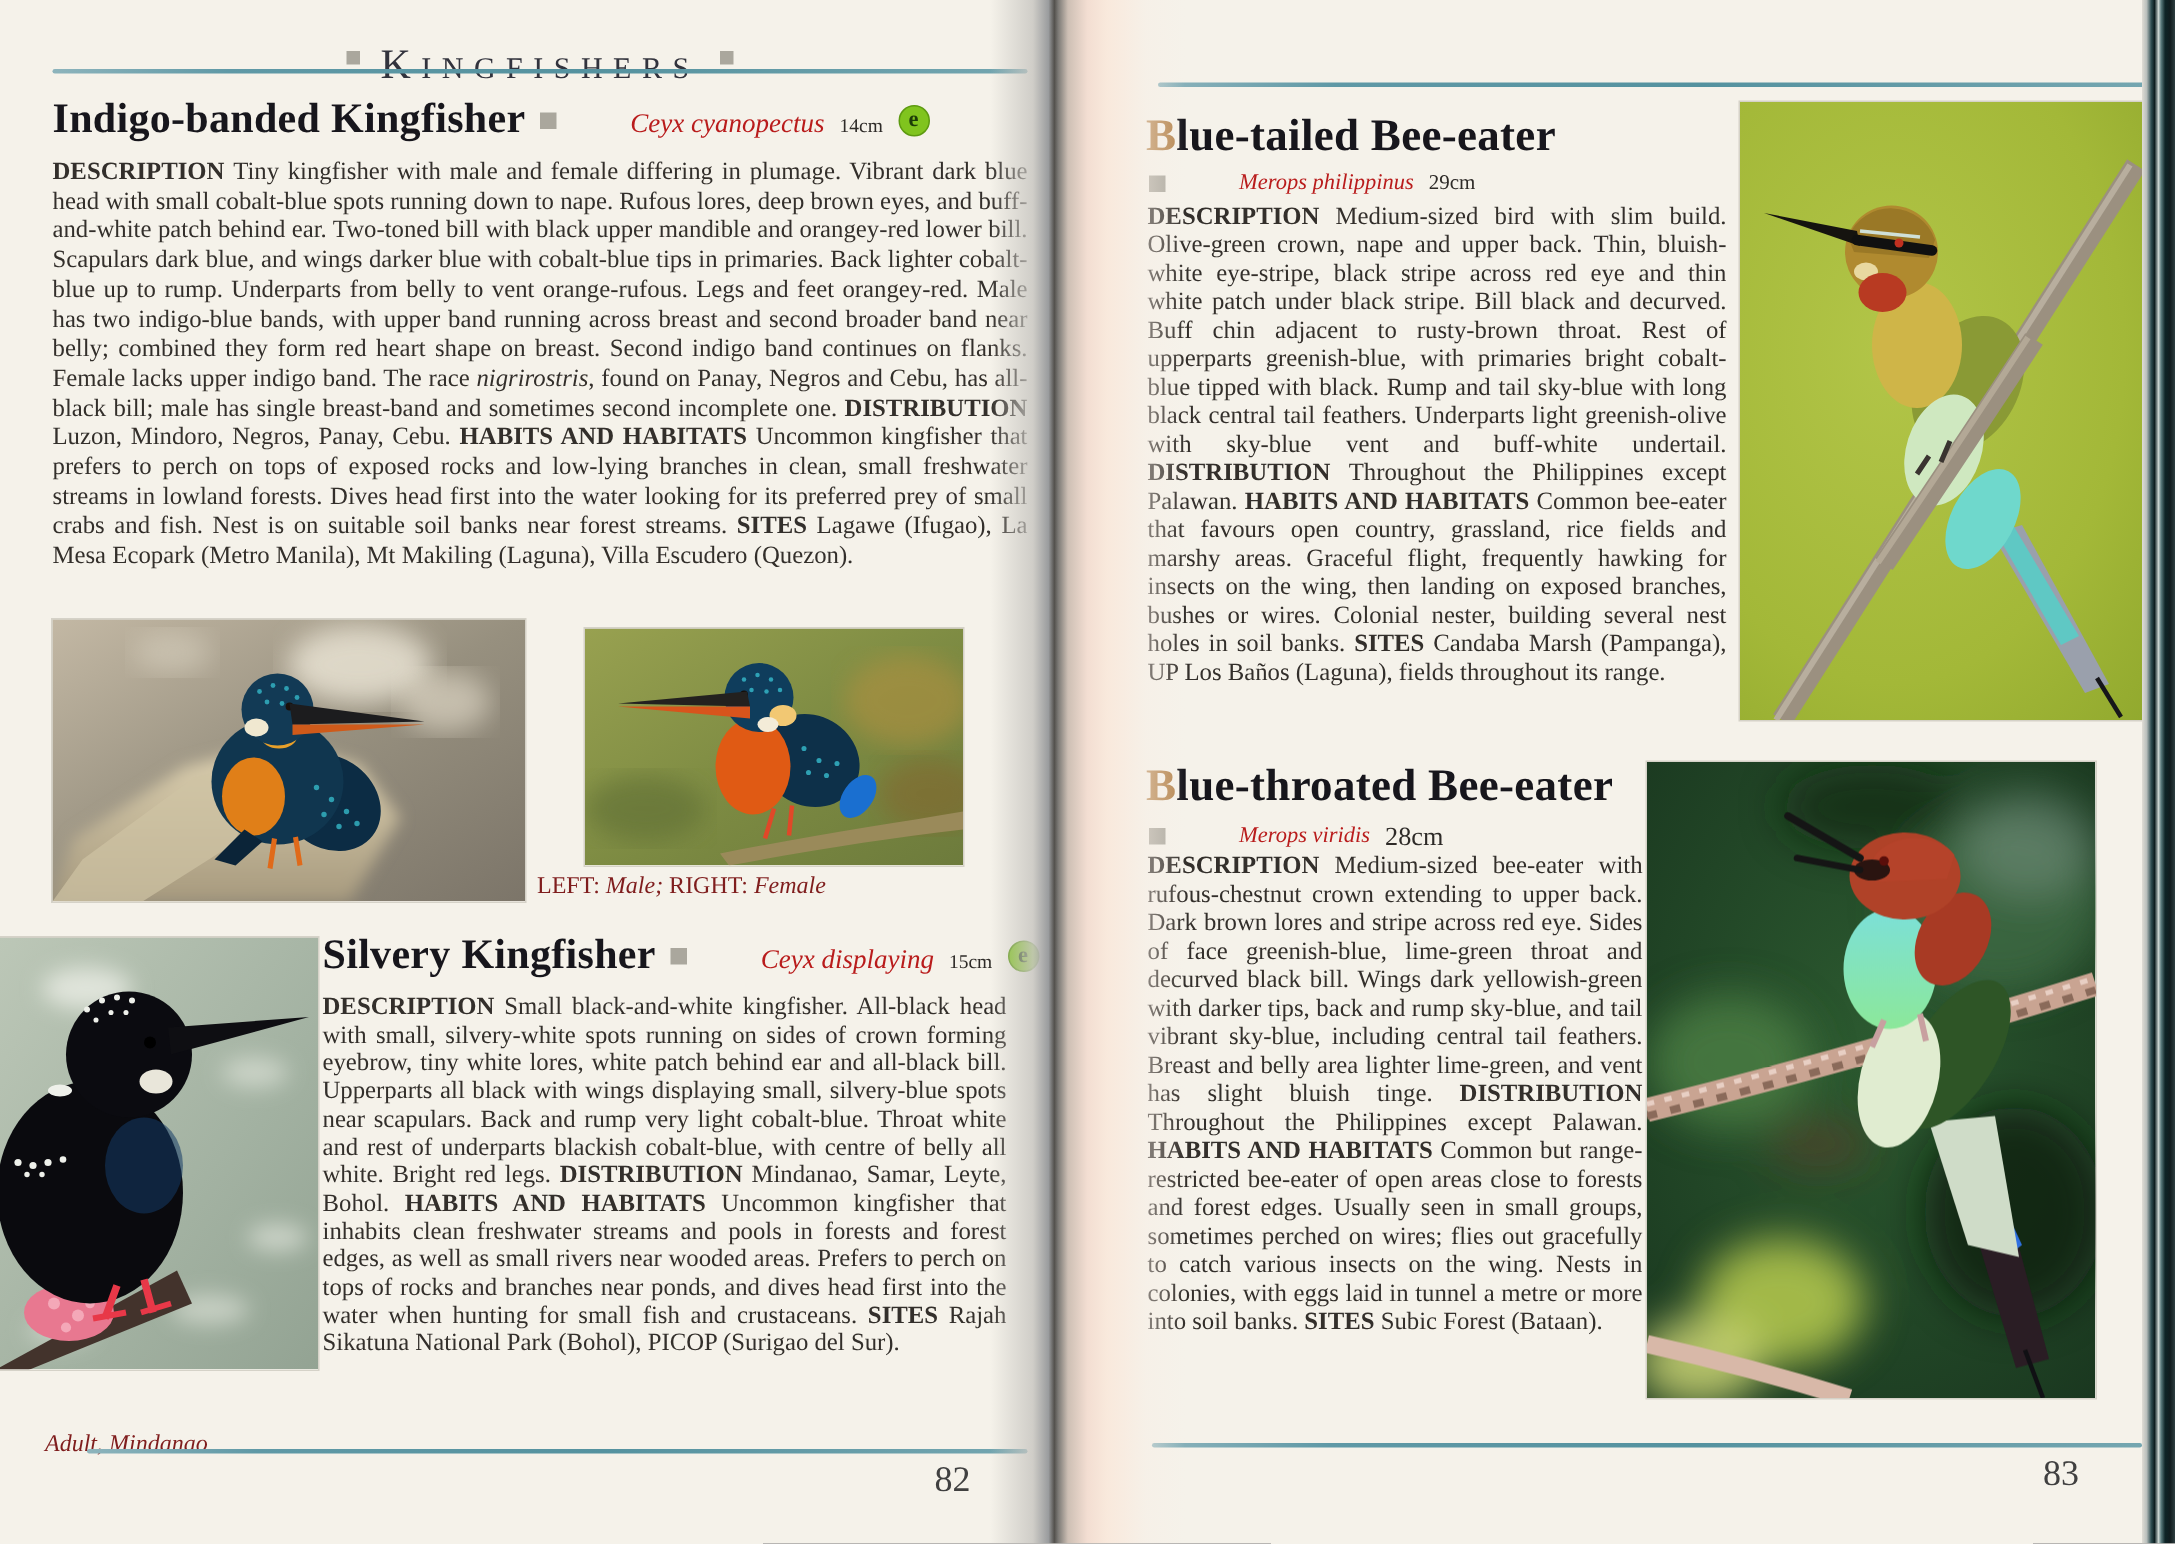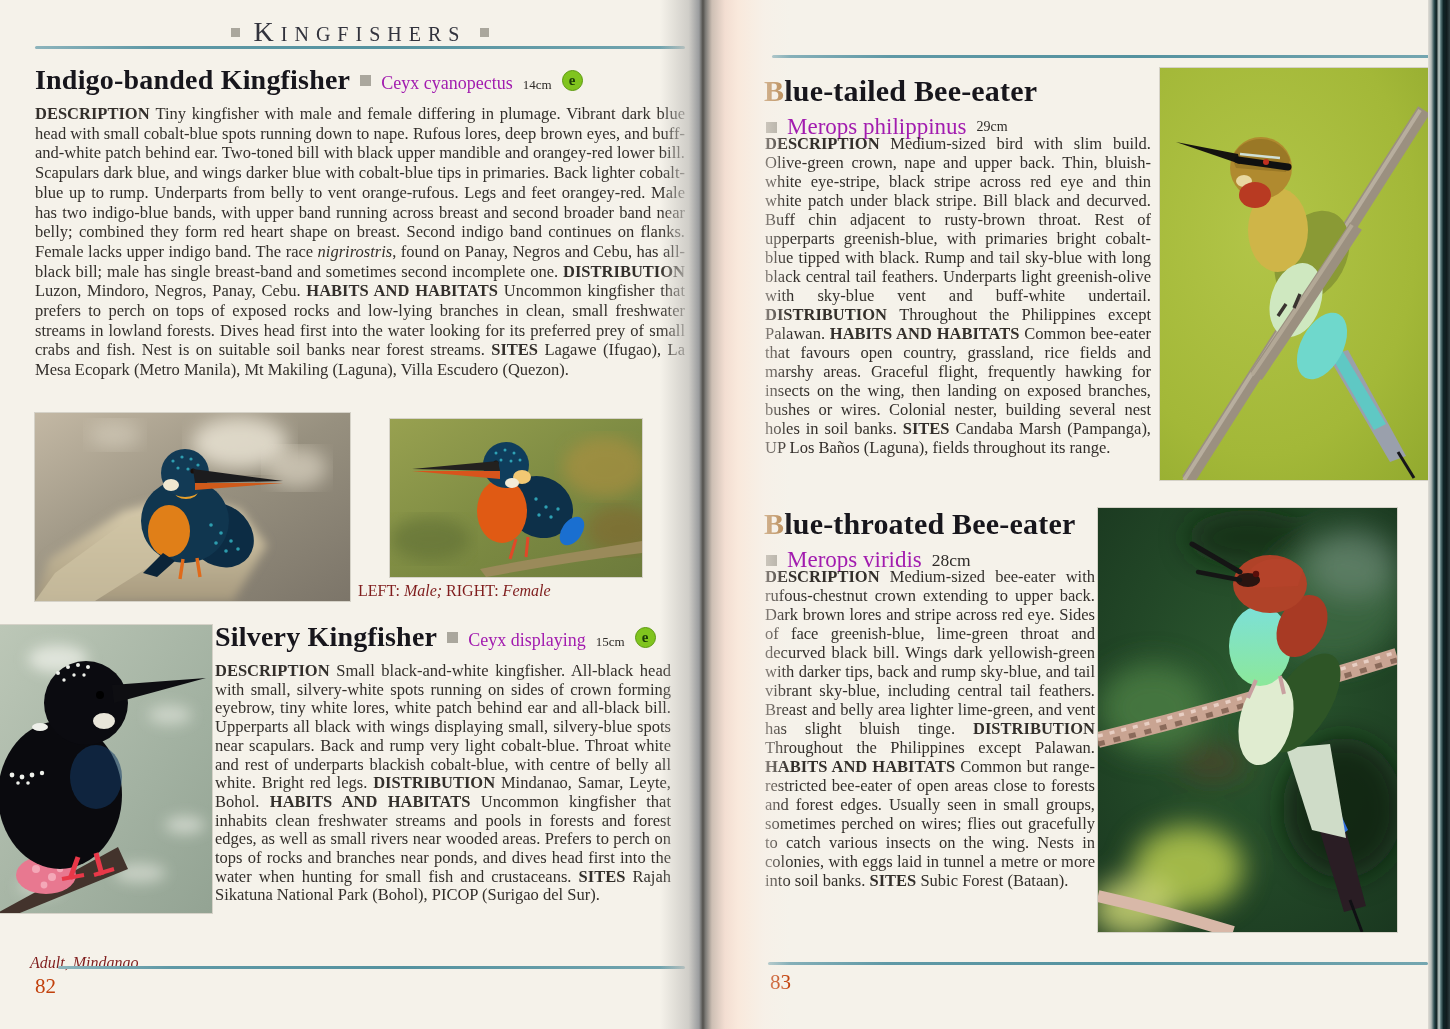--- a/index.html
+++ b/index.html
@@ -2,45 +2,45 @@
 <html><head>
 <meta charset="utf-8">
 <style>
   html,body{margin:0;padding:0;background:#888;}
   .scan{
     position:relative; width:1450px; height:1029px; overflow:hidden;
     background:#f5f2ea; font-family:"Liberation Serif", serif; color:#332f2b;
   }
   
   .page-header-row{position:absolute; display:flex; align-items:center; justify-content:center; gap:14px;}
-  .page-header{font-variant:small-caps; font-size:28px; letter-spacing:7px; color:#32333d;}
+  .page-header{font-variant:small-caps; font-size:28px; letter-spacing:7px; color:#32333d;margin-top:12px;}
   .hdr-square{width:9px; height:9px; background:#aaa79d; display:inline-block;}
   .rule{position:absolute; height:3px; border-radius:2px;
         background:linear-gradient(90deg,#8db4bc 0%, #5f99a6 18%, #54929f 55%, #74a6b0 100%);}
-  .pagenum{position:absolute; font-size:21px; color:#c2410c; text-align:left;}
+  .pagenum{position:absolute; font-size:24px; color:#404040; text-align:right;}
   .gutter{position:absolute; left:660px; top:0; width:130px; height:1029px; z-index:40; pointer-events:none;
     background:linear-gradient(90deg, rgba(240,237,230,0) 0%, rgba(201,199,194,.85) 22%, #9a9c9e 30%,
       #53514d 33%, #7c7a76 35%, #cdbfb4 40%, #f3ded2 50%, #f9e9dc 60%,
       rgba(248,238,229,.45) 80%, rgba(246,241,234,0) 100%);}
   .right-edge{position:absolute; right:0; top:0; width:22px; height:1029px; z-index:50; pointer-events:none;
     background:linear-gradient(90deg,#e0ddd5 0%, #b9bfbc 14%, #2e4e52 28%, #0c1e20 38%,
       #c8d4d0 50%, #5a7a7c 58%, #0e2426 70%, #111c1e 85%, #2e3e40 100%);}
   
   .title-row{position:absolute; display:flex; align-items:baseline; gap:10px; white-space:nowrap;text-align:right;}
   .species-title{font-size:28px; font-weight:bold; color:#17161c; letter-spacing:.2px;}
   .species-title-lg{font-size:30px;}
   .tint-first::first-letter{color:#b5854e;}
   .ttl-square{width:11px; height:11px; background:#aaa79d; align-self:center; display:inline-block;}
-  .sci{font-size:18px; color:#a21caf;}
+  .sci{font-style:italic; font-size:18px; color:#b91c1c;margin-left:39px;}
   .len{font-size:13px; color:#2e2b28;}
   .badge{display:inline-flex; width:19px; height:19px; border-radius:50%; background:#80c41e;
          color:#1c3c08; font-size:15px; font-weight:bold; align-items:center; justify-content:center;
          align-self:center; border:1px solid #5d9a10;}
   .sci-row{position:absolute; display:flex; align-items:center; gap:10px; white-space:nowrap;}
-  .sci-row .sci{font-size:23px;}
+  .sci-row .sci{font-size:15px;}
   .bodytext{position:absolute; text-align:justify; font-size:16.5px; color:#332f2b;}
   .lh1{line-height:19.7px;} .lh2{line-height:18.7px;} .lh3{line-height:19px;}
   .b{font-weight:bold;} .i{font-style:italic;}
   .caption{position:absolute; font-size:16px; color:#7f1d1d;}
   .caption .i{font-style:italic;}
   .photo{position:absolute; overflow:hidden; box-shadow:0 0 0 1px rgba(120,115,100,.25);}
   .photo svg{display:block;}
 </style>
 </head>
 <body>

